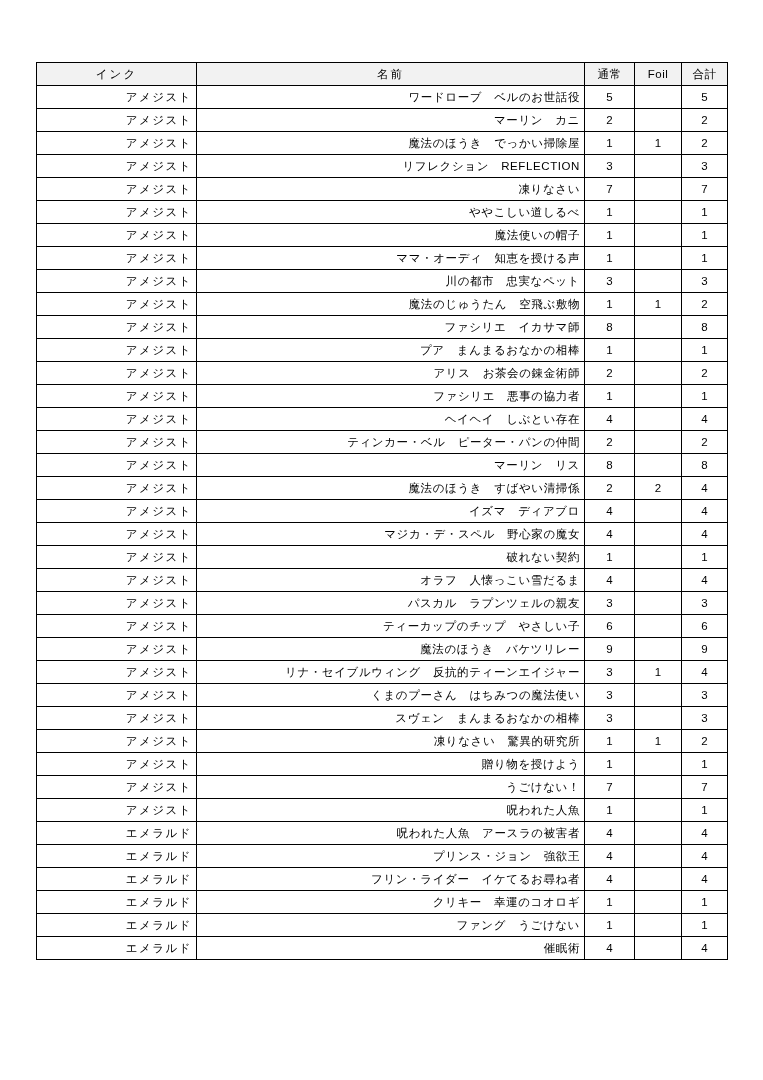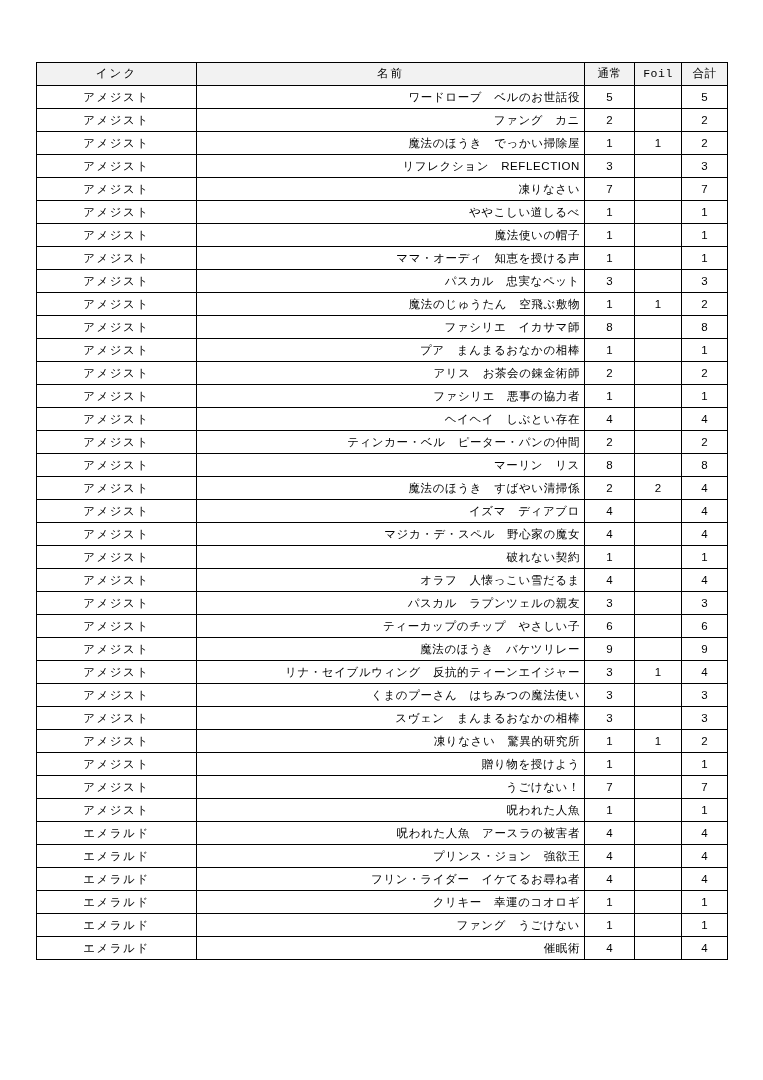--- a/index.html
+++ b/index.html
@@ -42,28 +42,27 @@
     box-sizing: border-box;
     vertical-align: middle;
     white-space: nowrap;
     overflow: hidden;
   }
   table.card-table thead th {
     background: #f2f2f2;
     font-weight: normal;
     text-align: center;
     letter-spacing: 2px;
-    font-family: Liberation Mono, monospace;
   }
   table.card-table thead th.h-num {
     letter-spacing: 0.5px;
     margin-top: 31px;
   }
   table.card-table td.ink {
-    text-align: center;
+    text-align: right;
     letter-spacing: 1.5px;
   }
   table.card-table td.name {
     text-align: right;
     letter-spacing: 0.6px;
   }
   table.card-table td.num {
     text-align: center;
   }
 </style>
@@ -91,21 +90,21 @@
     <tbody id="table-body">
         <tr>
           <td class="ink">アメジスト</td>
           <td class="name">ワードローブ　ベルのお世話役</td>
           <td class="num">5</td>
           <td class="num"></td>
           <td class="num">5</td>
         </tr>
         <tr>
           <td class="ink">アメジスト</td>
-          <td class="name">ファング　カニ</td>
+          <td class="name">マーリン　カニ</td>
           <td class="num">2</td>
           <td class="num"></td>
           <td class="num">2</td>
         </tr>
         <tr>
           <td class="ink">アメジスト</td>
           <td class="name">魔法のほうき　でっかい掃除屋</td>
           <td class="num">1</td>
           <td class="num">1</td>
           <td class="num">2</td>
@@ -140,21 +139,21 @@
         </tr>
         <tr>
           <td class="ink">アメジスト</td>
           <td class="name">ママ・オーディ　知恵を授ける声</td>
           <td class="num">1</td>
           <td class="num"></td>
           <td class="num">1</td>
         </tr>
         <tr>
           <td class="ink">アメジスト</td>
-          <td class="name">パスカル　忠実なペット</td>
+          <td class="name">川の都市　忠実なペット</td>
           <td class="num">3</td>
           <td class="num"></td>
           <td class="num">3</td>
         </tr>
         <tr>
           <td class="ink">アメジスト</td>
           <td class="name">魔法のじゅうたん　空飛ぶ敷物</td>
           <td class="num">1</td>
           <td class="num">1</td>
           <td class="num">2</td>

